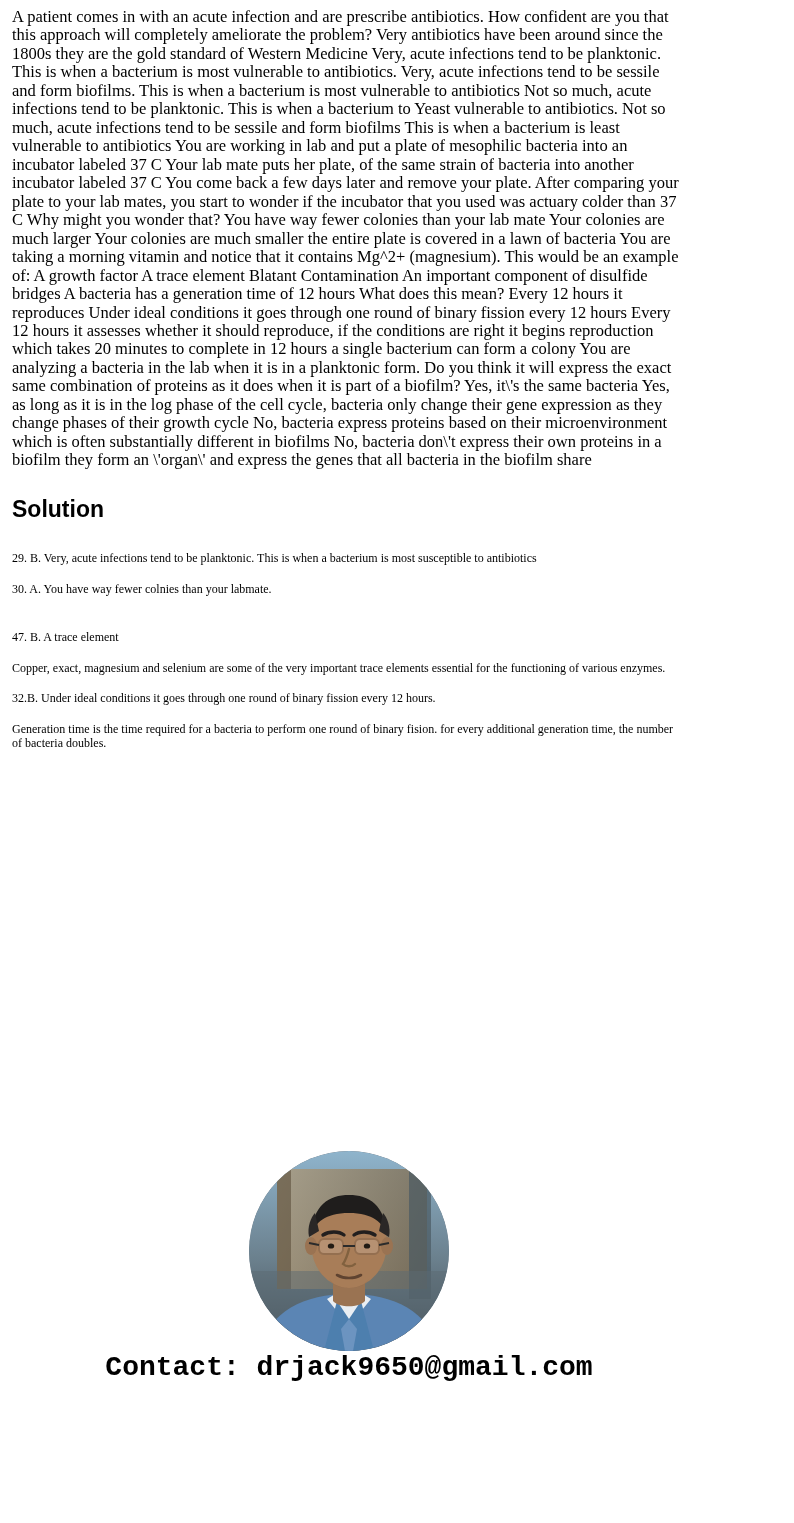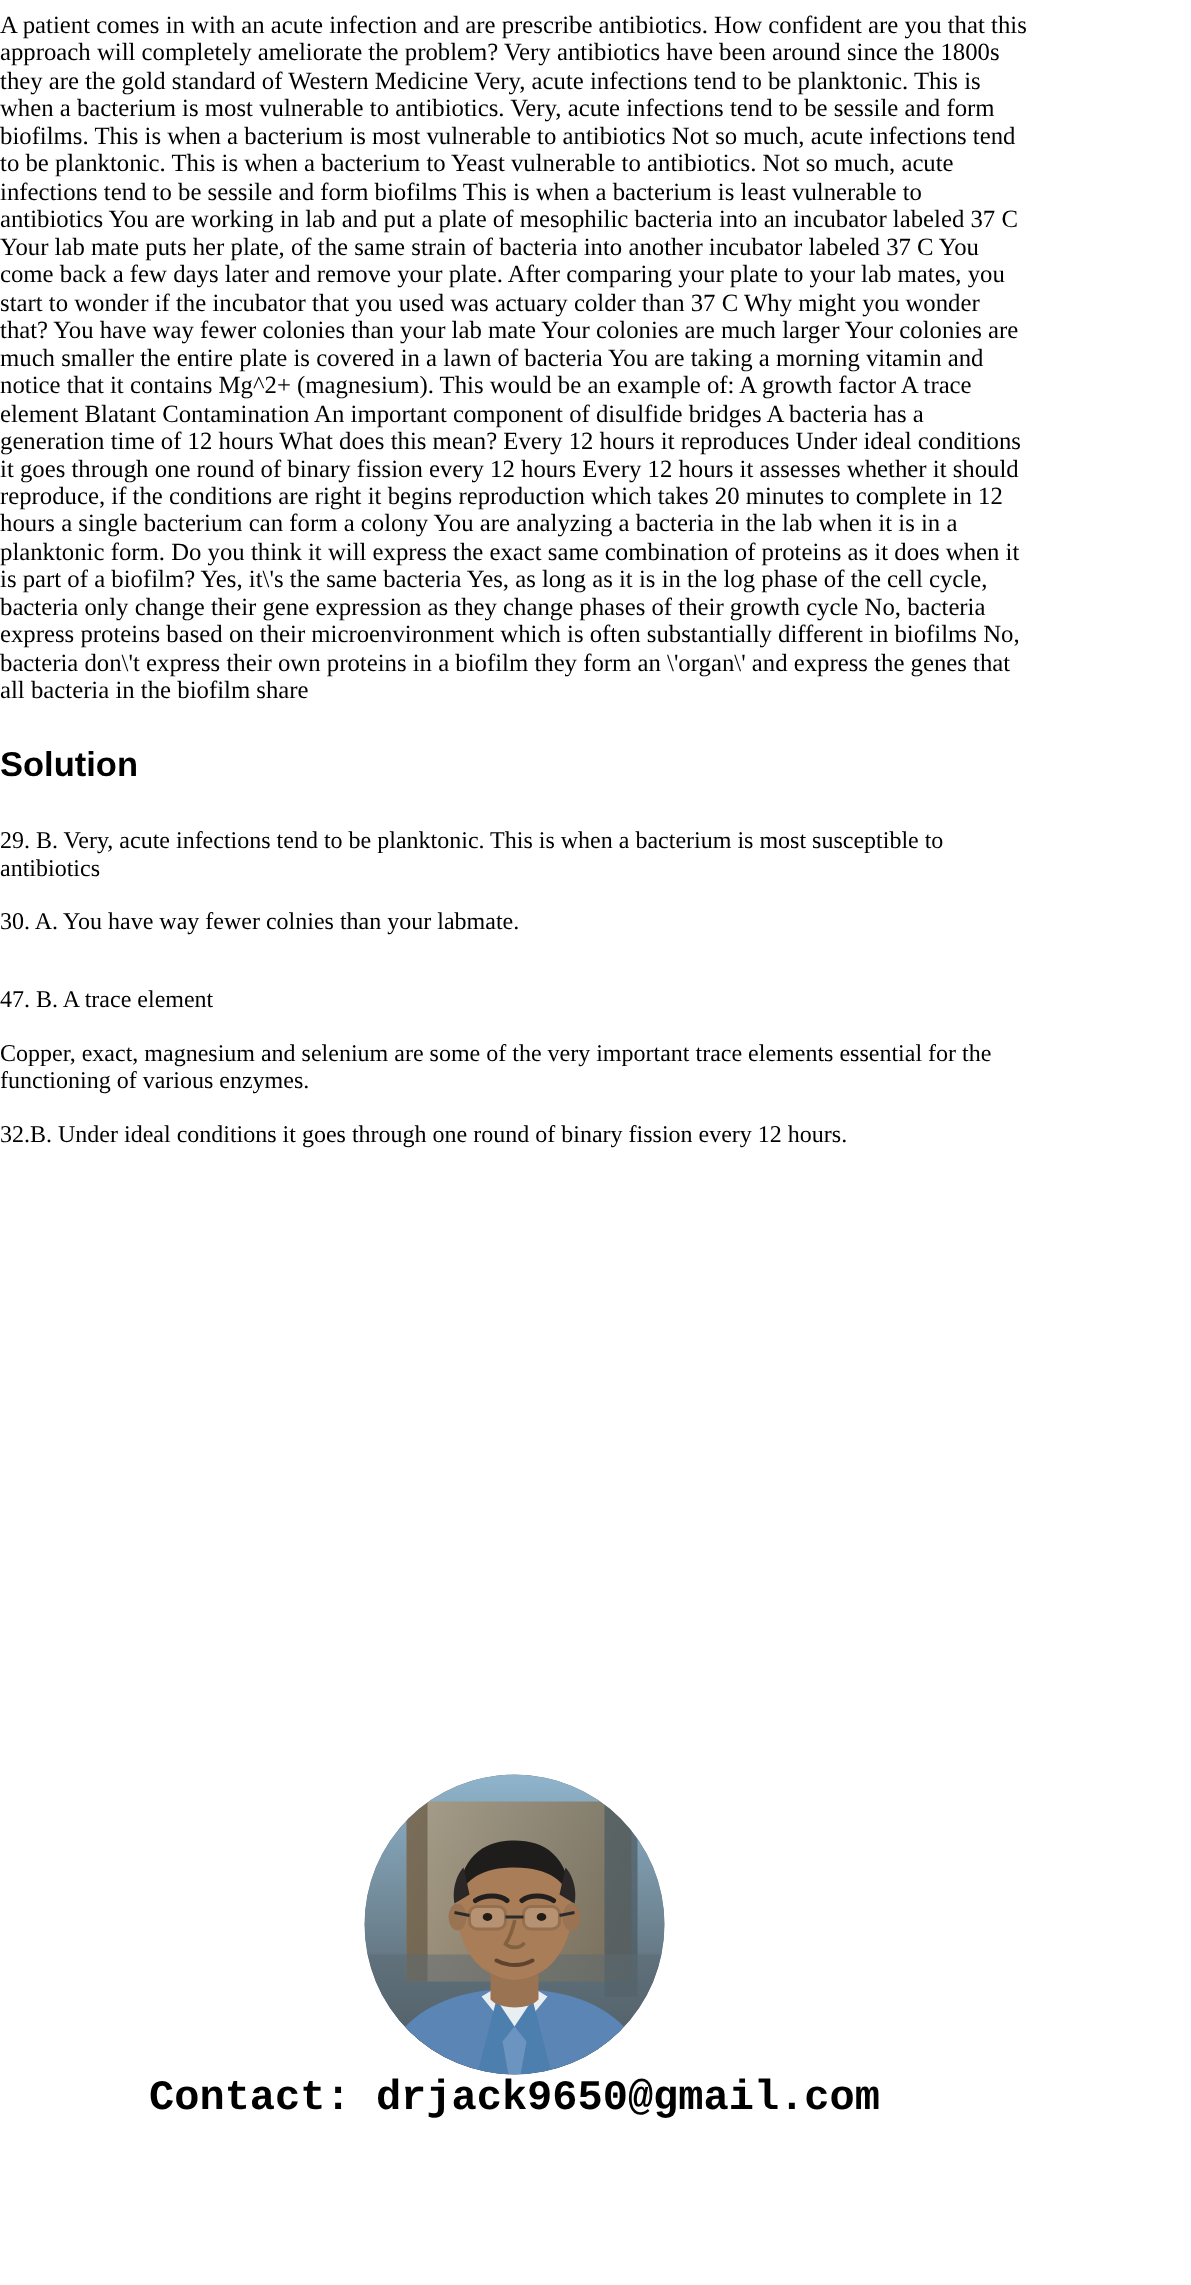--- a/index.html
+++ b/index.html
@@ -11,38 +11,38 @@
     width: 794px;
     min-height: 1523px;
     font-family: "Liberation Serif", "DejaVu Serif", serif;
     color: #000000;
     font-size: 16px;
     line-height: 1.15;
   }
   .page {
     width: 694px;
     box-sizing: border-box;
-    padding: 8px 8px 0 0;
+    padding: 8px 8px 0 12px;
   }
   p.body-text {
     margin: 0 0 0 0;
     text-align: left;
     font-size: 16.5px;
     line-height: 1.12;
   }
   h2.solution-heading {
     font-family: "Liberation Sans", sans-serif;
     font-size: 23px;
     font-weight: bold;
     margin: 26px 0 30px 0;
   }
   p.answer {
     margin: 0 0 0 0;
     padding: 0;
-    font-size: 16px;
+    font-size: 12px;
     line-height: 1.15;
   }
   .spacer-sm { height: 17px; }
 
   .promo {
     margin-top: 400px;
     text-align: center;
   }
   .avatar-wrap {
     display: flex;
@@ -95,20 +95,21 @@
 
   <p class="answer">47. B. A trace element</p>
   <div class="spacer-sm"></div>
 
   <p class="answer">Copper, exact, magnesium and selenium are some of the very important trace elements essential for the functioning of various enzymes.</p>
   <div class="spacer-sm"></div>
 
   <p class="answer">32.B. Under ideal conditions it goes through one round of binary fission every 12 hours.</p>
   <div class="spacer-sm"></div>
 
+  <p class="answer">Generation time is the time required for a bacteria to perform one round of binary fision. for every additional generation time, the number of bacteria doubles.</p>
 
   <div class="promo">
     <div class="avatar-wrap">
       <div class="avatar">
         <svg width="200" height="200" viewBox="0 0 200 200">
           <defs>
             <clipPath id="circ">
                 <circle cx="100" cy="100" r="100"></circle>
               </clipPath>
             <linearGradient id="wallg" x1="0" y1="0" x2="0" y2="1">

